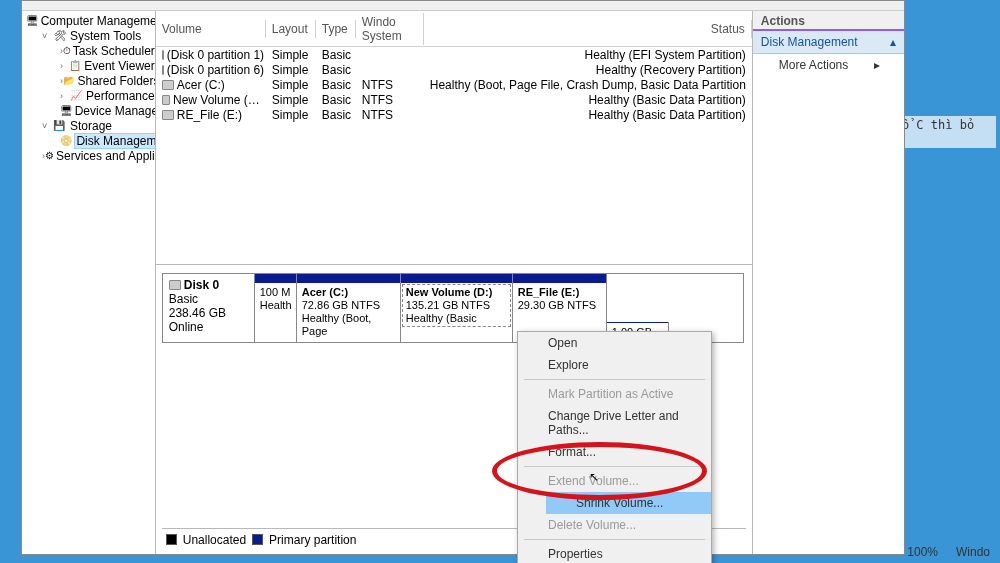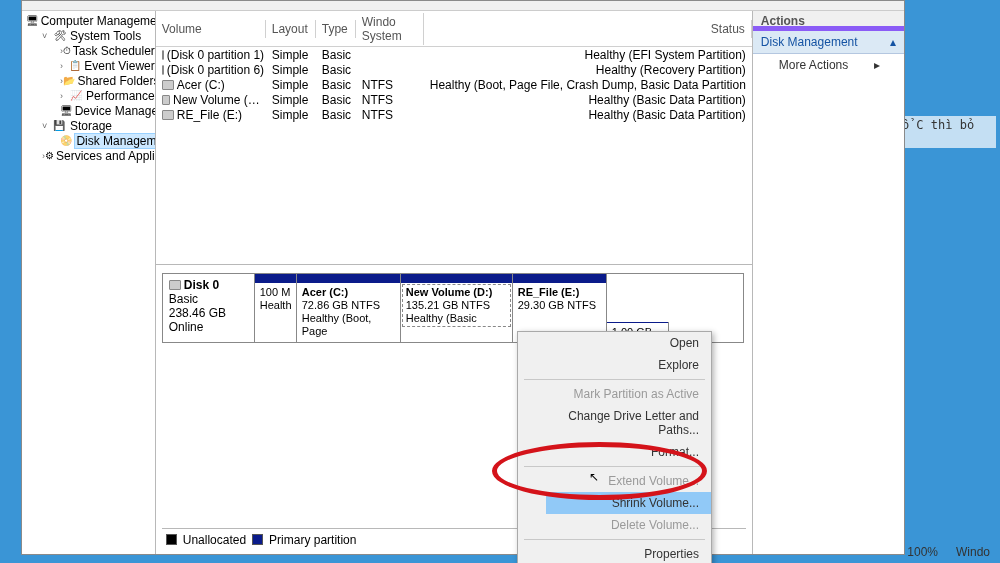--- a/index.html
+++ b/index.html
@@ -55,27 +55,27 @@
 .part-body b { font-size: 11px; }
 .part.selected .part-body { background: #fff; outline: 1px dashed #888; outline-offset: -2px; }
 
 .legend { height: 22px; border-top: 1px solid #b8b8b8; margin-top: auto; display: flex; align-items: center; gap: 6px; padding-left: 4px; }
 .legend .sq { width: 11px; height: 11px; border: 1px solid #555; }
 .legend .unalloc { background: #000; }
 .legend .primary { background: #0a1b8a; }
 
 
 .actions { width: 185px; background: #fff; display: flex; flex-direction: column; }
-.actions-header { height: 20px; background: #f0f0f0; border-bottom: 5px solid #8b5cf6; padding: 3px 8px; font-weight: bold; color: #555; }
+.actions-header { height: 20px; background: #f0f0f0; border-bottom: 2px solid #8b5cf6; padding: 3px 8px; font-weight: bold; color: #555; }
 .actions-section { background: #dbe9f5; border-bottom: 1px solid #b4c7e0; padding: 4px 8px; color: #1553a3; display: flex; justify-content: space-between; align-items: center; }
 .actions-item { padding: 4px 24px 4px 26px; color: #333; display: flex; justify-content: space-between; align-items: center; }
 
 
 .context-menu { position: absolute; left: 517px; top: 331px; width: 195px; background: #f0f0f0; border: 1px solid #a9a9a9; box-shadow: 2px 2px 6px rgba(0,0,0,0.3); z-index: 20; }
-.ctx-item { padding: 4px 12px 4px 30px; color: #333; cursor: default; text-align: right; }
+.ctx-item { padding: 4px 12px 4px 30px; color: #333; cursor: default; }
 .ctx-item.disabled { color: #9a9a9a; }
 .ctx-item.highlight { background: #91c9f7; margin-left: 28px; }
 .ctx-sep { height: 1px; background: #c8c8c8; margin: 3px 6px; }
 
 
 .annotate { position: absolute; left: 492px; top: 442px; width: 215px; height: 58px; border: 5px solid #d4131a; border-radius: 50%; z-index: 25; pointer-events: none; }
 
 .cursor { position: absolute; left: 589px; top: 470px; z-index: 30; font-size: 12px; color:#000; }
 </style>
 </head>

